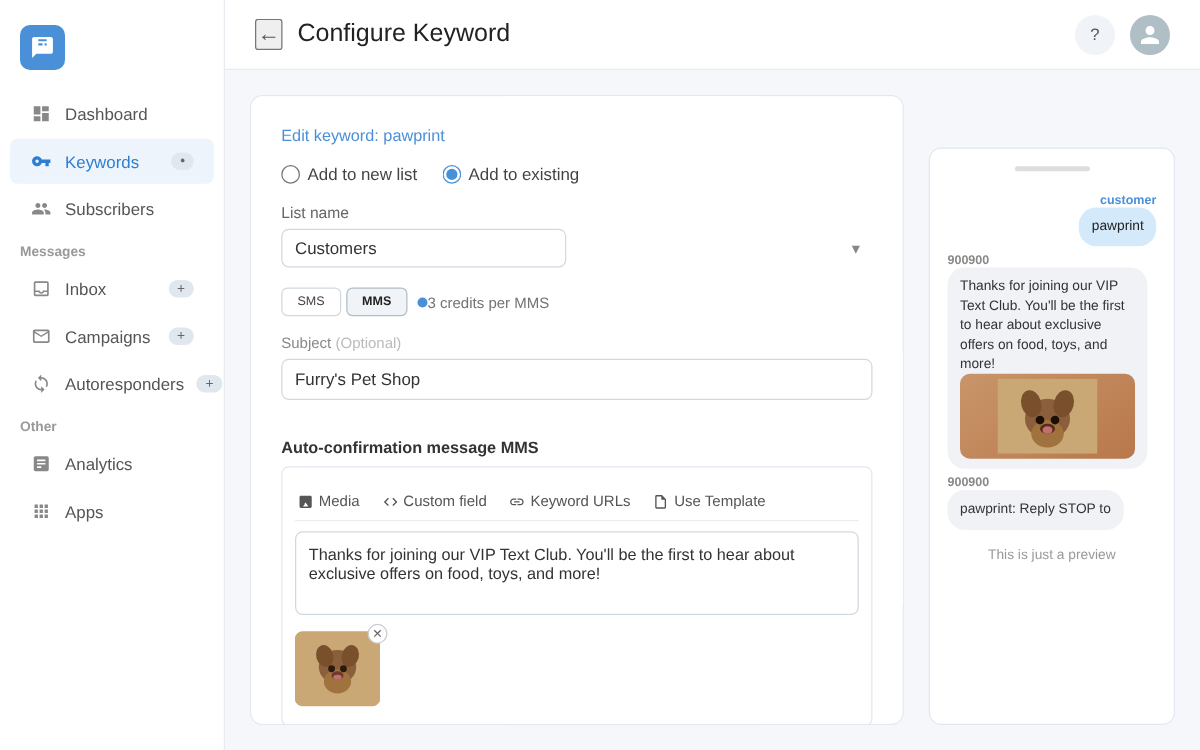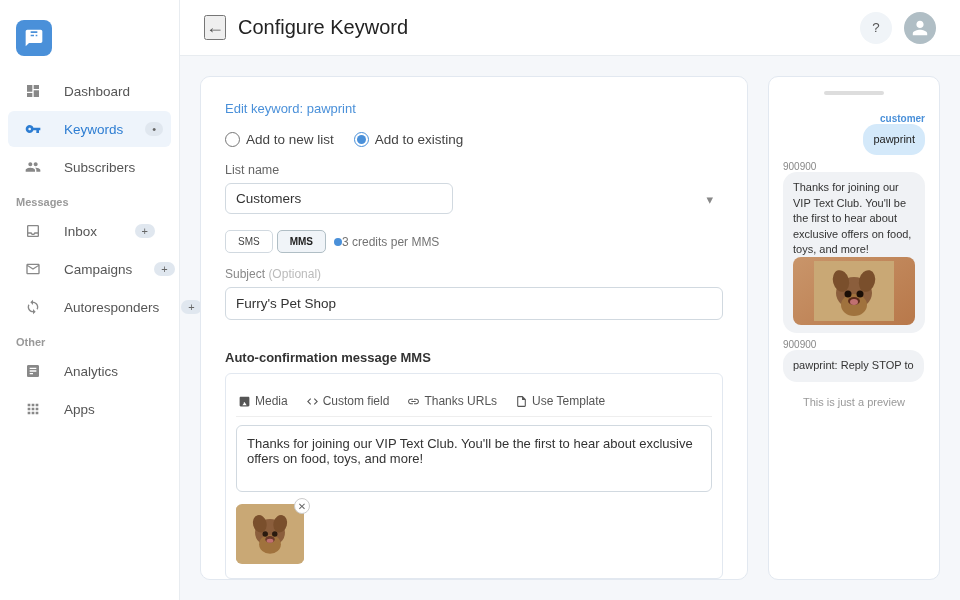--- a/index.html
+++ b/index.html
@@ -2,21 +2,21 @@
 <html><head>
   <meta charset="utf-8">
   <style>
     * { box-sizing: border-box; margin: 0; padding: 0; }
     body { font-family: -apple-system, BlinkMacSystemFont, 'Segoe UI', sans-serif; background: #f5f7fa; display: flex; height: 600px; width: 960px; overflow: hidden; }
 
     
     .sidebar { width: 180px; background: #fff; border-right: 1px solid #e8ecf0; display: flex; flex-direction: column; padding-top: 12px; flex-shrink: 0; }
     .sidebar-logo { width: 36px; height: 36px; background: #4a90d9; border-radius: 8px; display: flex; align-items: center; justify-content: center; margin: 8px 16px 16px; }
     .sidebar-logo svg { width: 20px; height: 20px; fill: white; }
-    .sidebar-nav-item { display: flex; align-items: center; padding: 9px 16px; cursor: pointer; border-radius: 6px; margin: 1px 8px; color: #555; font-size: 13.5px; gap: 22px; }
+    .sidebar-nav-item { display: flex; align-items: center; padding: 9px 16px; cursor: pointer; border-radius: 6px; margin: 1px 8px; color: #555; font-size: 13.5px; gap: 10px; }
     .sidebar-nav-item.active { background: #eef4fb; color: #2d7dd2; }
     .sidebar-nav-item .icon { width: 18px; height: 18px; display: flex; align-items: center; justify-content: center; flex-shrink: 0; }
     .sidebar-section-label { font-size: 11px; color: #999; padding: 10px 16px 4px; text-transform: none; font-weight: 600; }
     .sidebar-nav-item .badge { margin-left: auto; background: #e0e7ef; border-radius: 10px; font-size: 11px; padding: 1px 7px; color: #666; }
 
     
     .main { flex: 1; display: flex; flex-direction: column; overflow: hidden; }
 
     
     .header { background: #fff; border-bottom: 1px solid #e8ecf0; padding: 0 24px; height: 56px; display: flex; align-items: center; gap: 12px; }
@@ -59,29 +59,29 @@
 
     .message-textarea { width: 100%; border: 1px solid #d1d9e0; border-radius: 6px; padding: 10px; font-size: 13px; color: #333; resize: none; min-height: 60px; outline: none; font-family: inherit; }
     .char-count { text-align: right; font-size: 11px; color: #999; margin-top: 3px; }
 
     .image-preview-wrap { position: relative; display: inline-block; margin-top: 8px; }
     .image-preview { width: 68px; height: 60px; border-radius: 6px; object-fit: cover; background: #c9a875; overflow: hidden; display: flex; align-items: center; justify-content: center; }
     .image-preview svg { width: 100%; height: 100%; }
     .image-close { position: absolute; top: -6px; right: -6px; background: #fff; border: 1px solid #ccc; border-radius: 50%; width: 16px; height: 16px; display: flex; align-items: center; justify-content: center; cursor: pointer; font-size: 10px; color: #666; }
 
     
-    .preview-panel { width: 172px; flex-shrink: 0; background: #fff; border-radius: 10px; border: 1px solid #e2e8f0; padding: 14px; display: flex; flex-direction: column; align-items: center; gap: 8px; overflow: hidden; }
+    .preview-panel { width: 197px; flex-shrink: 0; background: #fff; border-radius: 10px; border: 1px solid #e2e8f0; padding: 14px; display: flex; flex-direction: column; align-items: center; gap: 8px; overflow: hidden; margin-top: 42px; }
     .phone-preview { width: 100%; display: flex; flex-direction: column; gap: 8px; }
     .phone-notch { width: 60px; height: 4px; background: #ddd; border-radius: 2px; margin: 0 auto 10px; }
     .bubble-wrap { display: flex; flex-direction: column; gap: 6px; }
     .bubble-sender { font-size: 10px; color: #4a90d9; font-weight: 600; text-align: right; }
     .bubble { border-radius: 14px; padding: 8px 10px; font-size: 11px; line-height: 1.4; max-width: 160px; }
     .bubble-customer { background: #d4e9fa; color: #222; align-self: flex-end; text-align: right; margin-left: auto; }
     .bubble-system { background: #f0f2f5; color: #333; align-self: flex-start; }
-    .bubble-number { font-size: 10px; color: #888; font-weight: 400; }
+    .bubble-number { font-size: 10px; color: #888; font-weight: 700; }
     .dog-img { width: 100%; border-radius: 8px; background: linear-gradient(145deg, #c9956a, #b8784a); height: 68px; display: flex; align-items: center; justify-content: center; overflow: hidden; }
     .preview-note { font-size: 11px; color: #999; margin-top: 6px; text-align: center; }
 
     
     .form-panel::-webkit-scrollbar { width: 5px; }
     .form-panel::-webkit-scrollbar-thumb { background: #d1d9e0; border-radius: 3px; }
   </style>
 </head>
 <body>
 
@@ -247,21 +247,21 @@
           <button class="toolbar-btn">
             <svg width="13" height="13" viewBox="0 0 24 24" fill="#555">
                 <path d="M9.4 16.6L4.8 12l4.6-4.6L8 6l-6 6 6 6 1.4-1.4zm5.2 0l4.6-4.6-4.6-4.6L16 6l6 6-6 6-1.4-1.4z"></path>
               </svg>
             <span>Custom field</span>
           </button>
           <button class="toolbar-btn">
             <svg width="13" height="13" viewBox="0 0 24 24" fill="#555">
                 <path d="M3.9 12c0-1.71 1.39-3.1 3.1-3.1h4V7H7c-2.76 0-5 2.24-5 5s2.24 5 5 5h4v-1.9H7c-1.71 0-3.1-1.39-3.1-3.1zM8 13h8v-2H8v2zm9-6h-4v1.9h4c1.71 0 3.1 1.39 3.1 3.1s-1.39 3.1-3.1 3.1h-4V17h4c2.76 0 5-2.24 5-5s-2.24-5-5-5z"></path>
               </svg>
-            <span>Thanks URLs</span>
+            <span>Keyword URLs</span>
           </button>
           <button class="toolbar-btn">
             <svg width="13" height="13" viewBox="0 0 24 24" fill="#555">
                 <path d="M14 2H6c-1.1 0-2 .9-2 2v16c0 1.1.9 2 2 2h12c1.1 0 2-.9 2-2V8l-6-6zm4 18H6V4h7v5h5v11z"></path>
               </svg>
             <span>Use Template</span>
           </button>
         </div>
         <textarea class="message-textarea" rows="3" style="">Thanks for joining our VIP Text Club. You'll be the first to hear about exclusive offers on food, toys, and more!</textarea>
         <div class="image-preview-wrap">

